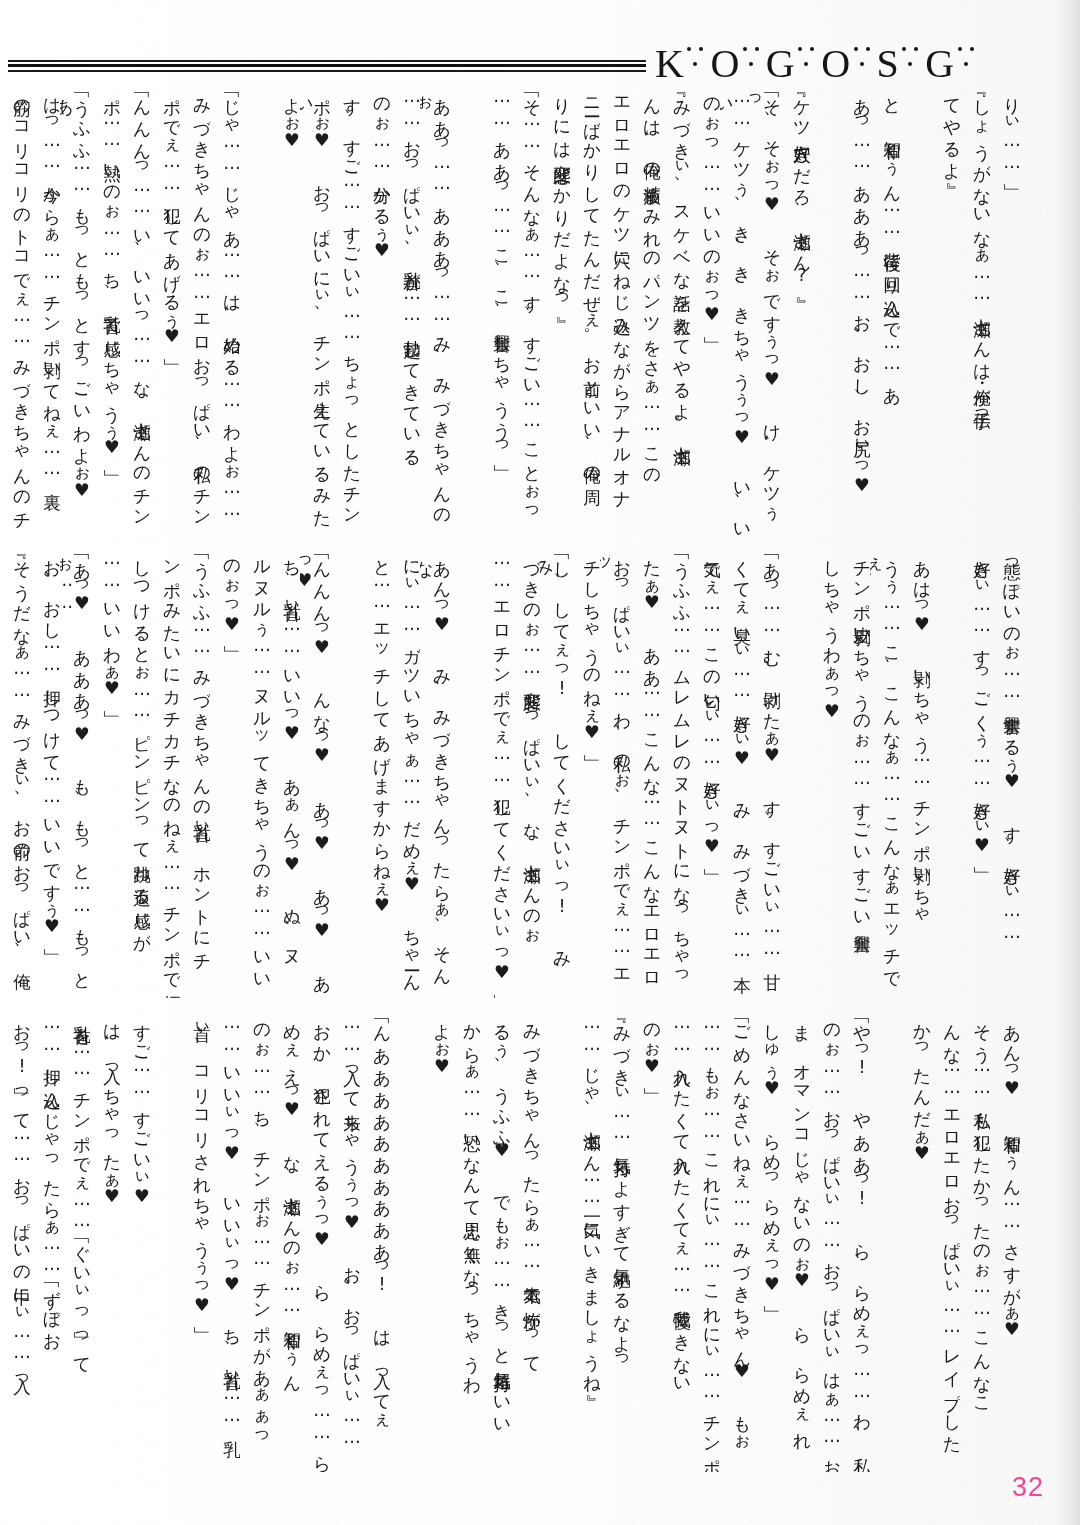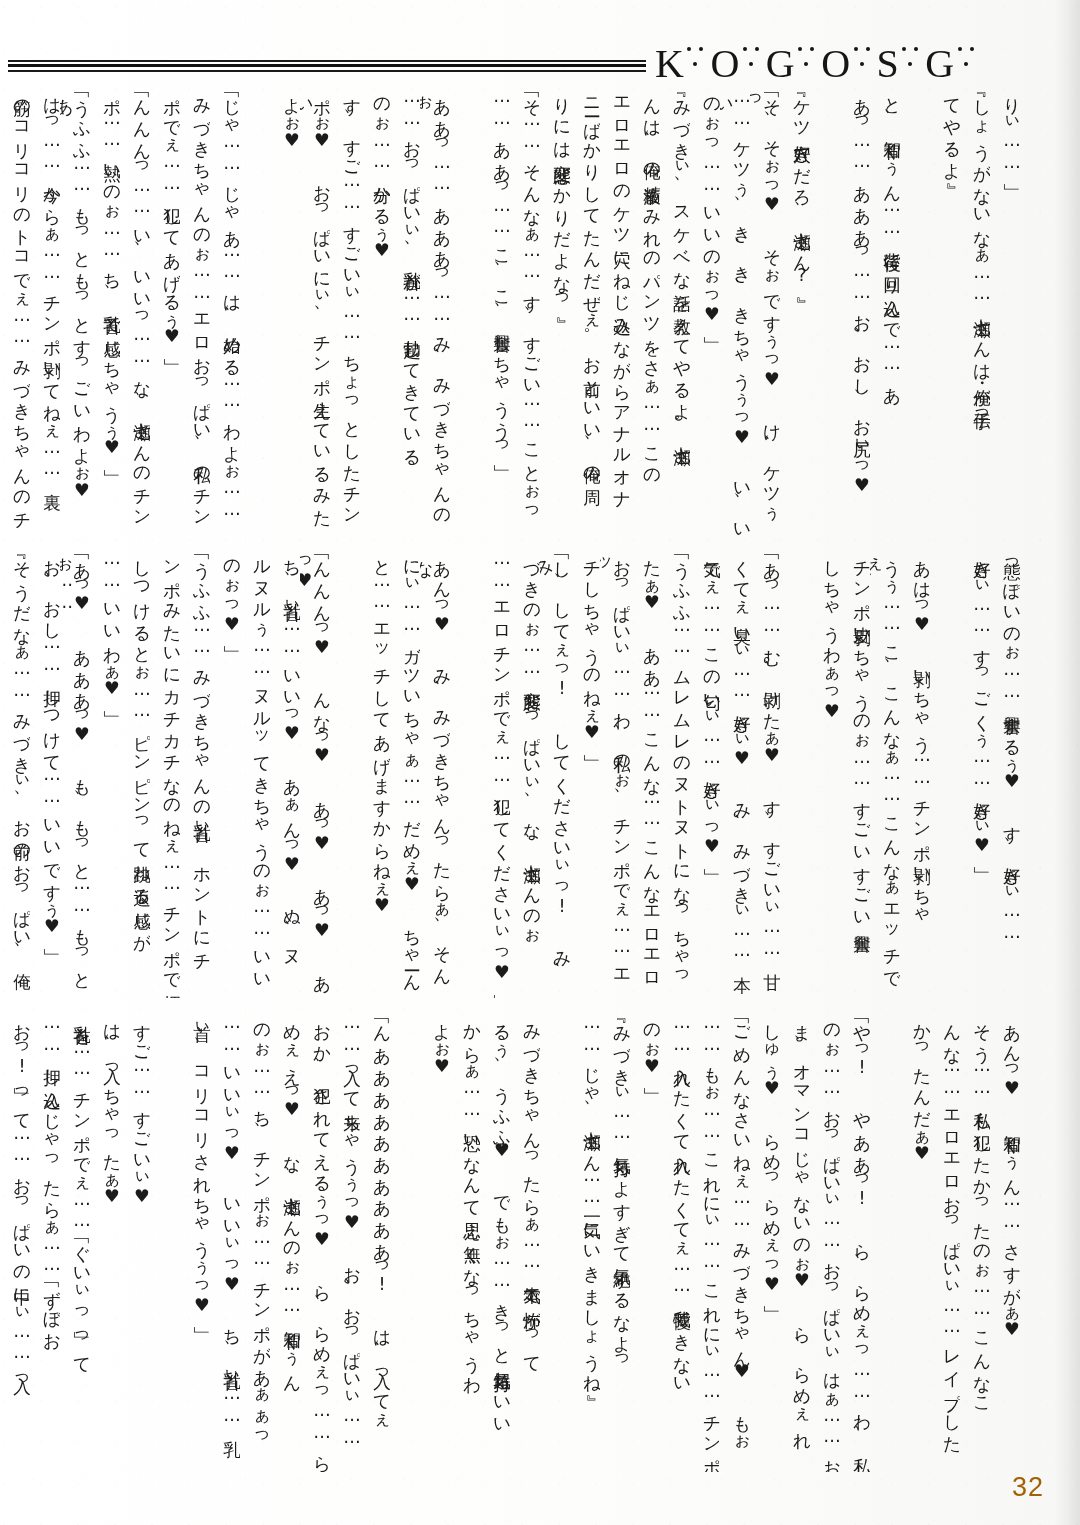--- a/index.html
+++ b/index.html
@@ -85,21 +85,21 @@
     white-space:pre-wrap;
     overflow:hidden;
     -webkit-font-smoothing:antialiased;
   }
   
   .vcol.indent{padding-top:18px;height:calc(100% - 18px);}
 
   .pagenum{
     position:absolute;right:36px;bottom:22px;
     font-family:"Liberation Sans", sans-serif;
-    font-size:27px;color:#a16207;letter-spacing:1px;
+    font-size:27px;color:#ec4899;letter-spacing:1px;
   }
 </style>
 </head>
 <body>
 
 <div class="paper-grain"></div>
 <div class="gutter-shade"></div>
 
 <div class="header">
   <div class="rule-wrap">

